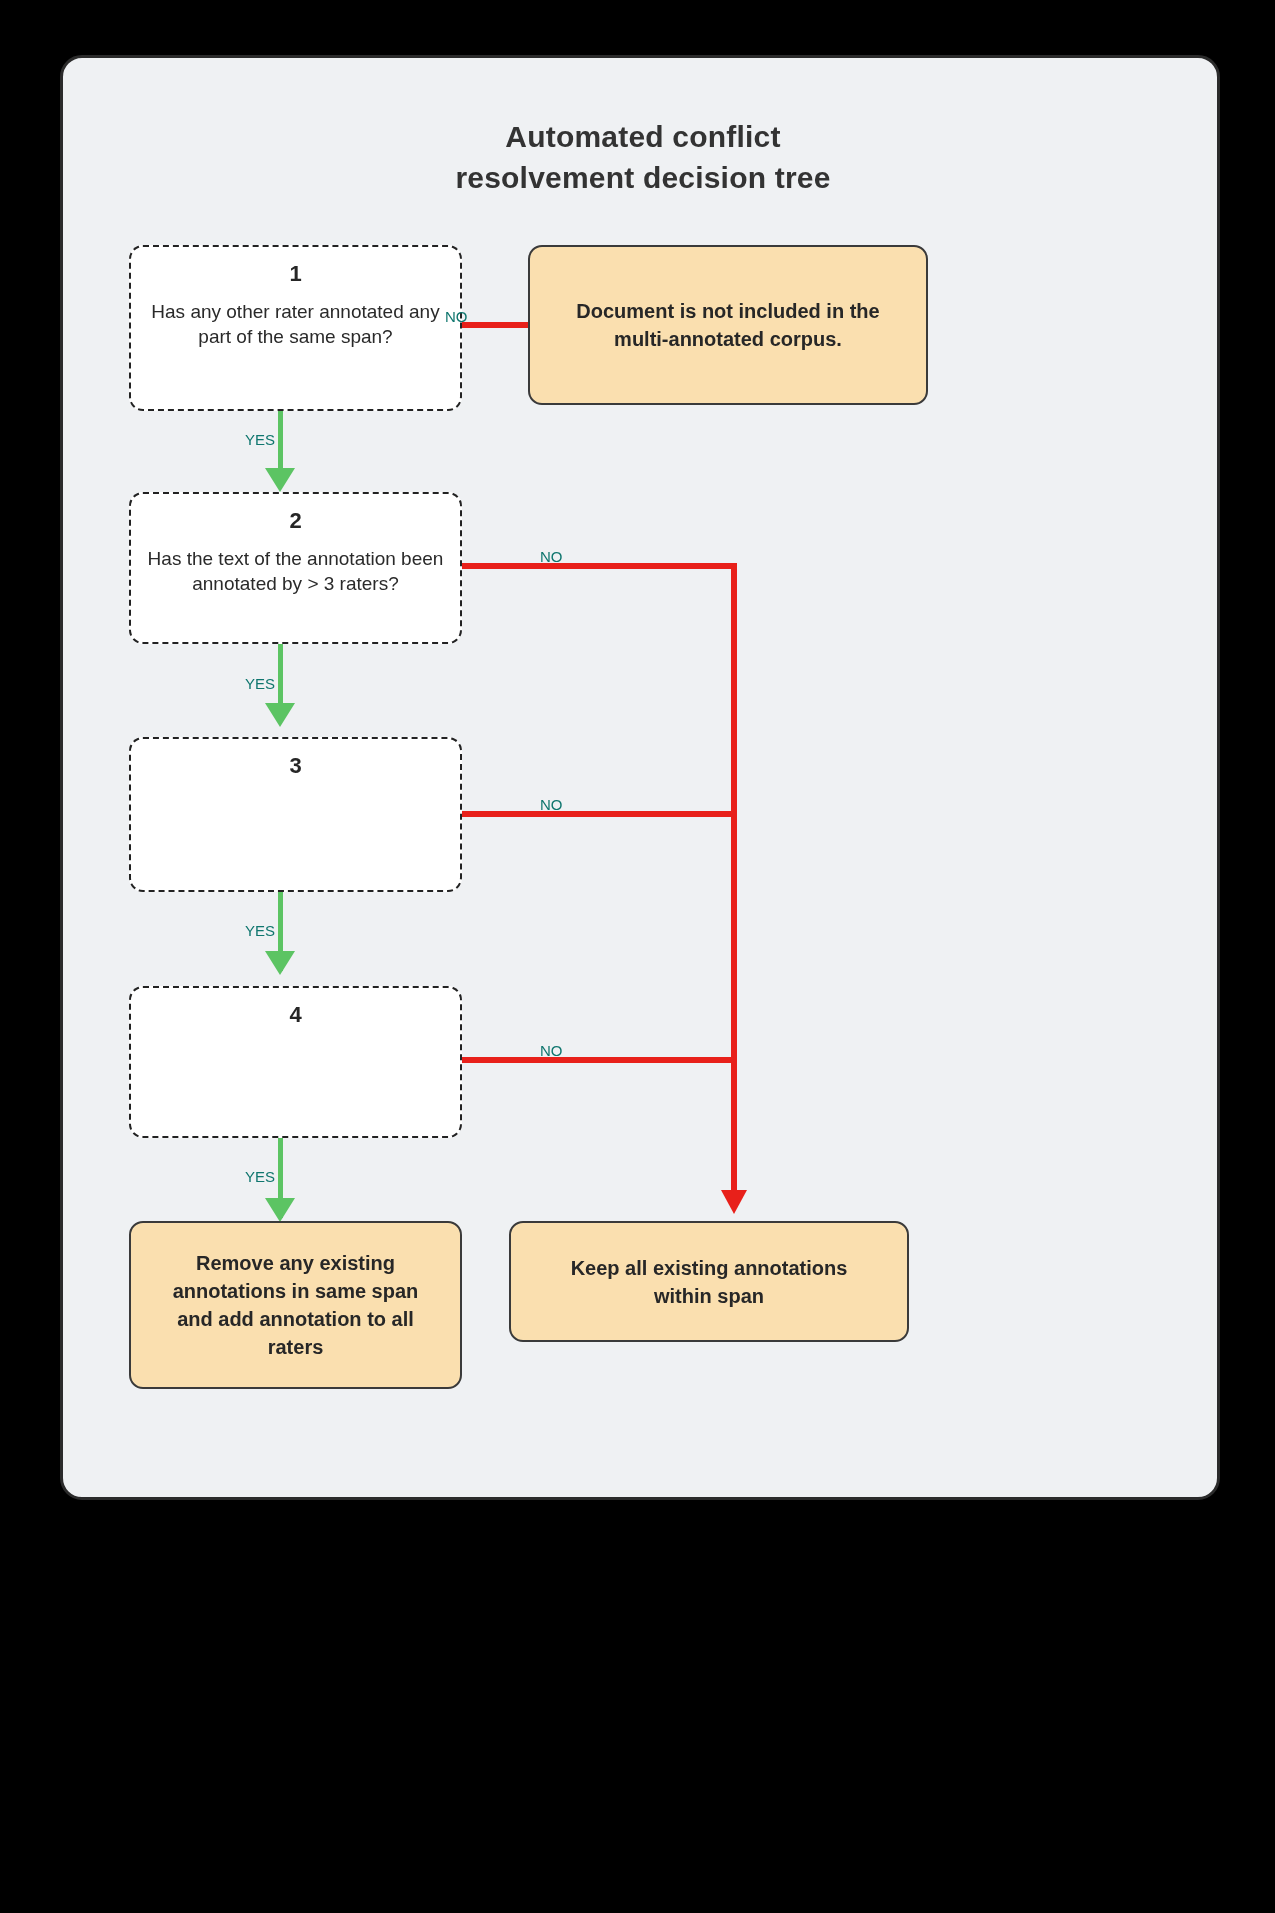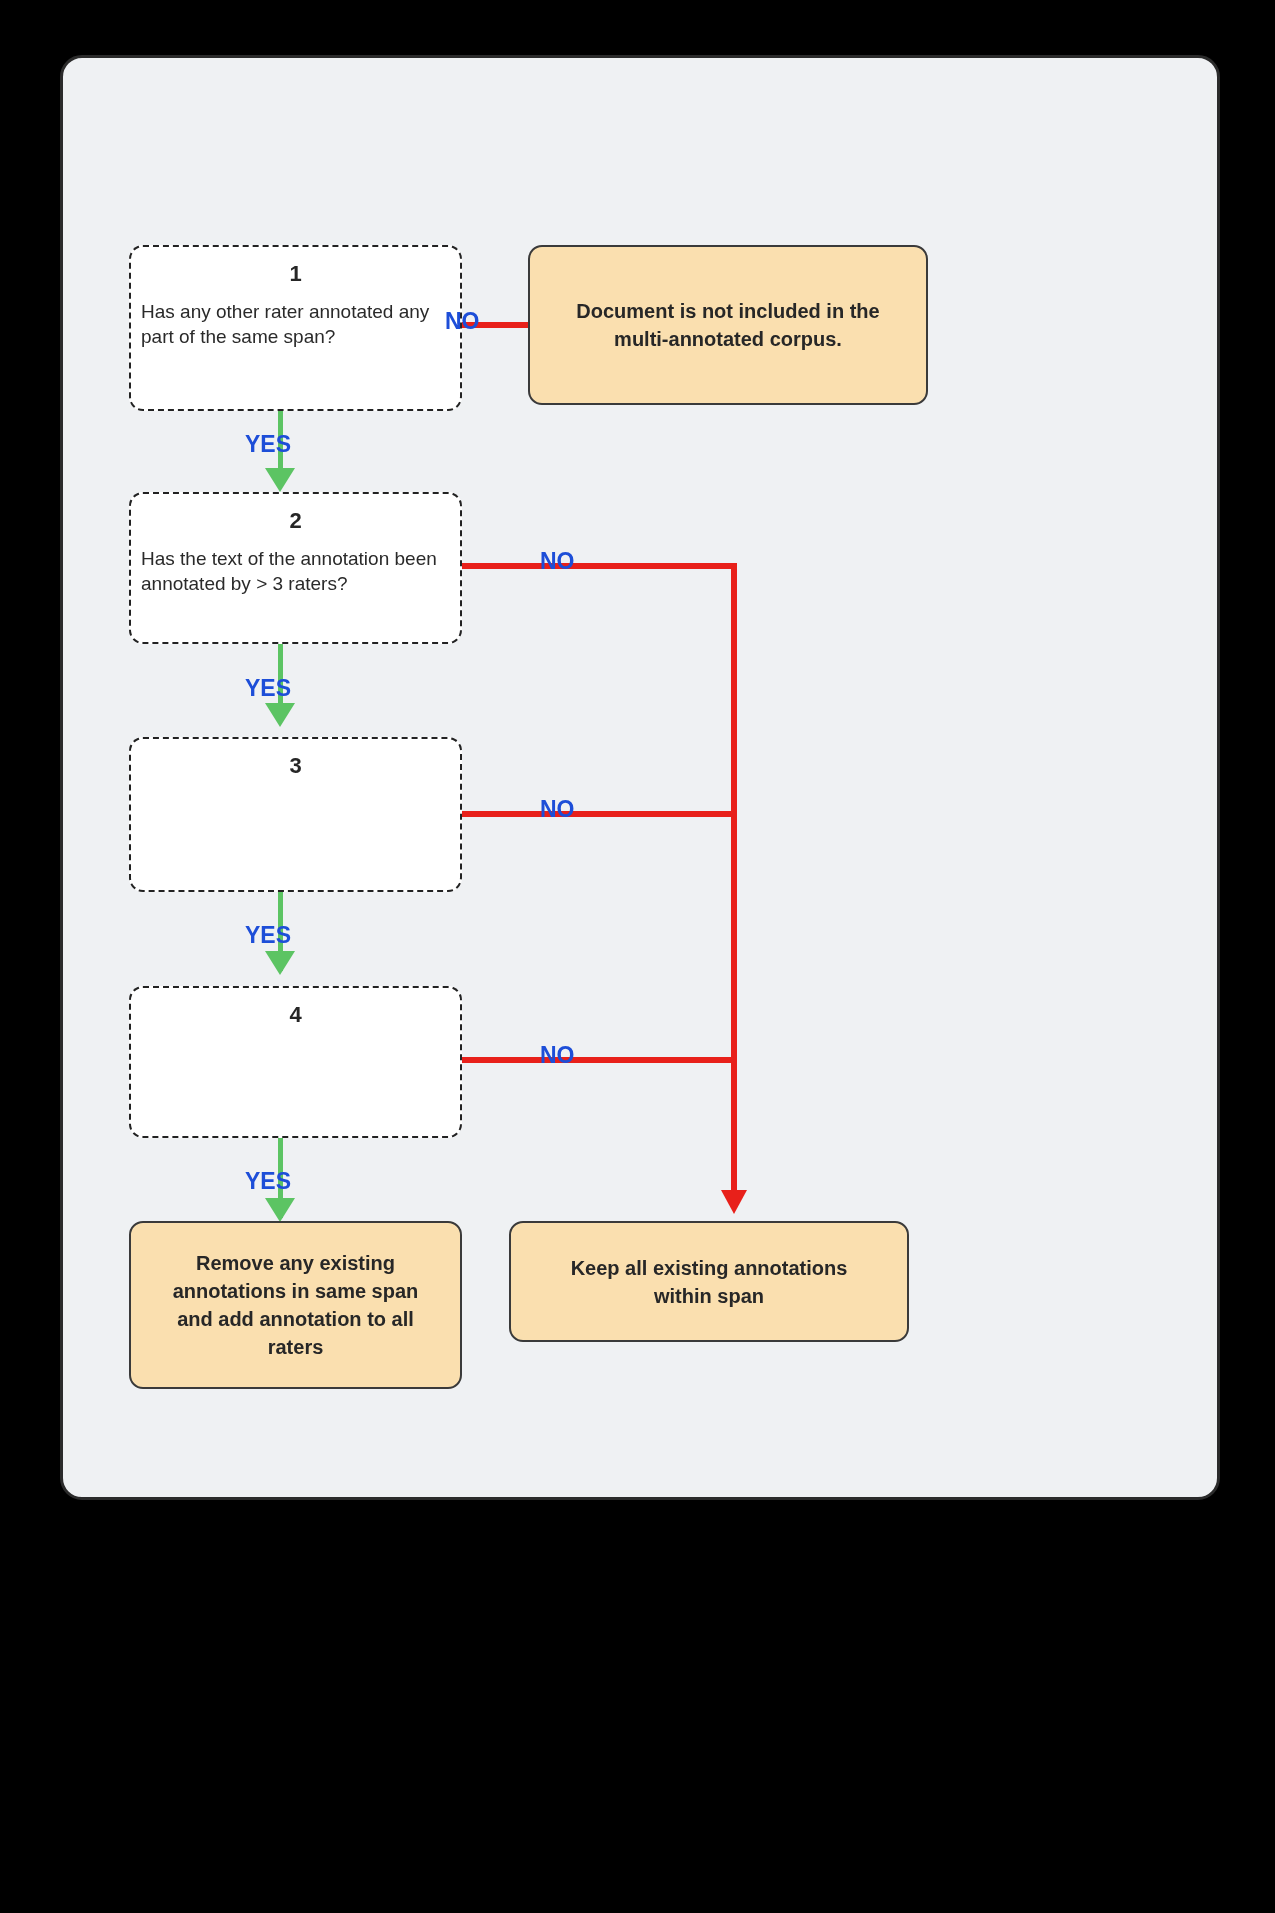--- a/index.html
+++ b/index.html
@@ -55,20 +55,21 @@
     font-size: 22px;
     font-weight: bold;
     color: #262626;
     line-height: 1.35;
     margin-bottom: 10px;
   }
   .dnode .qtext {
     font-size: 19px;
     color: #2a2a2a;
     line-height: 1.32;
+    text-align: center;
     width: 100%;
   }
 
   
   .rnode {
     position: absolute;
     background: #fadfaf;
     border: 2px solid #3a3a3a;
     border-radius: 14px;
     display: flex;
@@ -103,32 +104,36 @@
   .arrow-right {
     position: absolute;
     width: 0; height: 0;
     border-top: 14px solid transparent;
     border-bottom: 14px solid transparent;
     border-left: 24px solid #e8201a;
   }
 
   .elabel {
     position: absolute;
-    font-size: 23px;
-    font-weight: bold;
-    color: #1d4ed8;
+    font-size: 15px;
+    font-weight: normal;
+    color: #0f766e;
     white-space: nowrap;
   }
 </style>
 </head>
 <body>
 
 <div id="frame">
   <div id="canvas">
 
+    <div id="title">
+      <div>Automated conflict</div>
+      <div>resolvement decision tree</div>
+    </div>
 
     <div class="dnode" style="left:66px; top:187px; width:333px; height:166px;">
       <div class="num">1</div>
       <div class="qtext">Has any other rater annotated any part of the same span?</div>
     </div>
 
     <div class="hline tall" style="left:399px; top:264px; width:82px;"></div>
     <div class="arrow-right" style="left:481px; top:254px;"></div>
     <div class="elabel" style="left:382px; top:250px;">NO</div>
 

